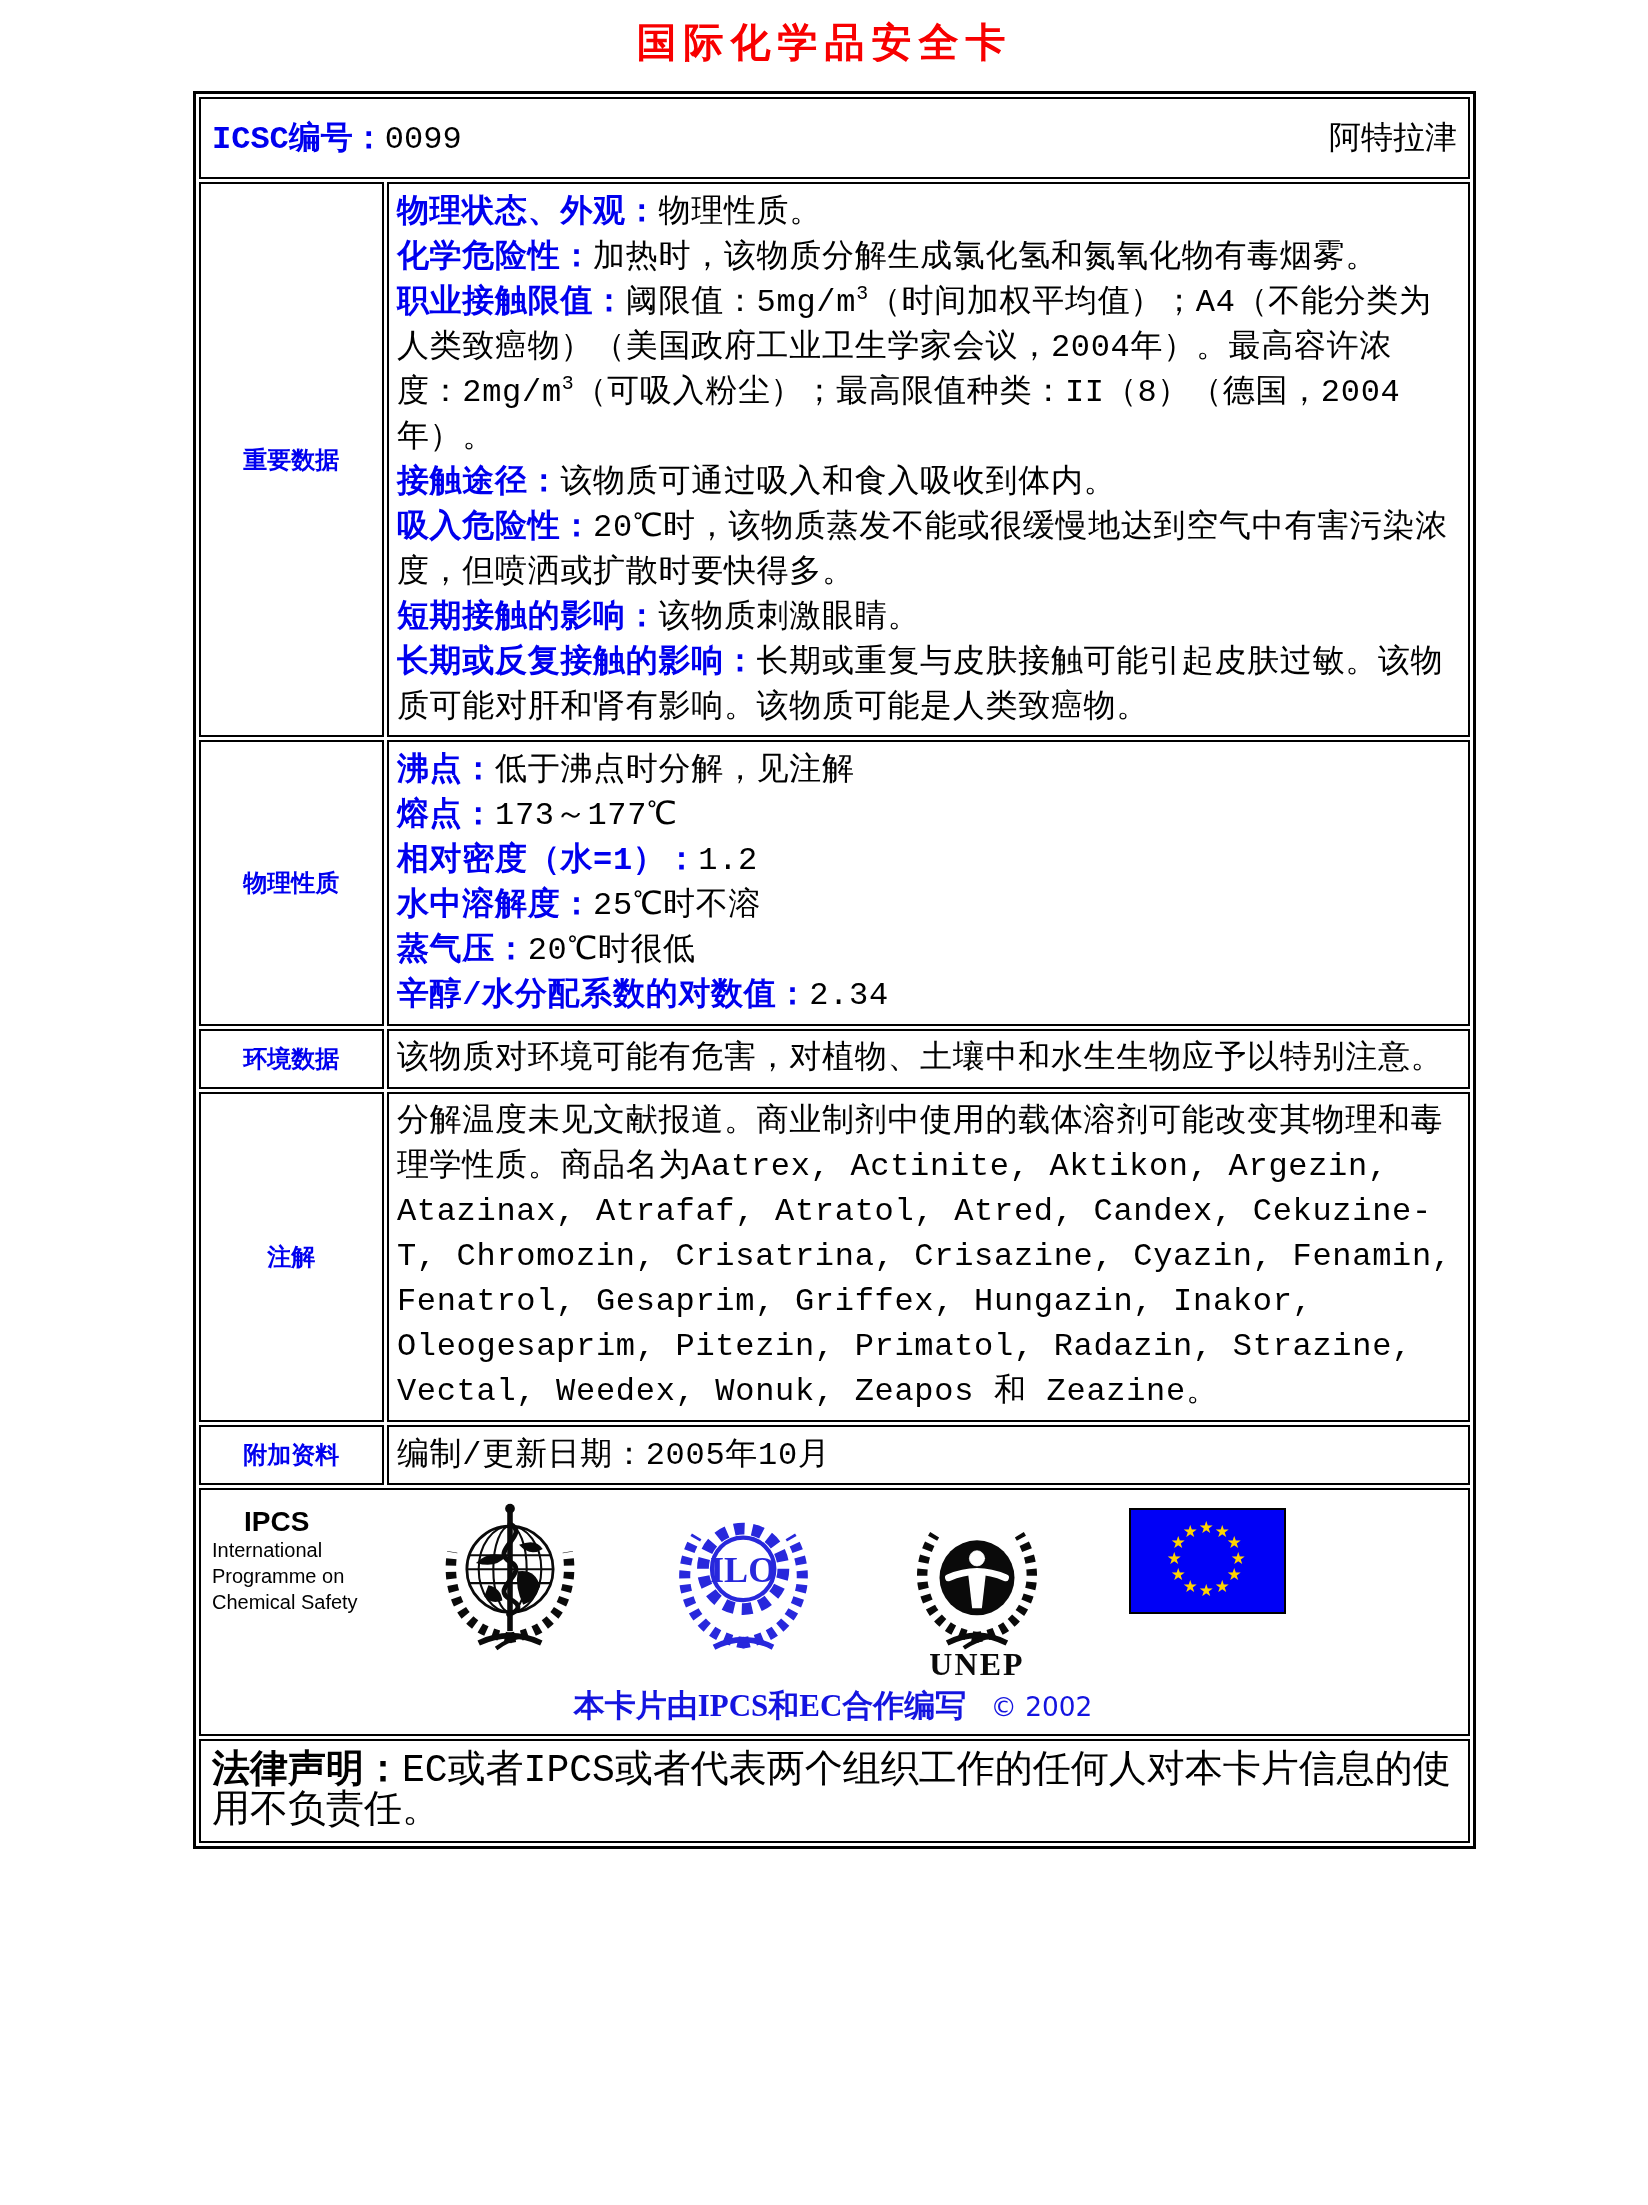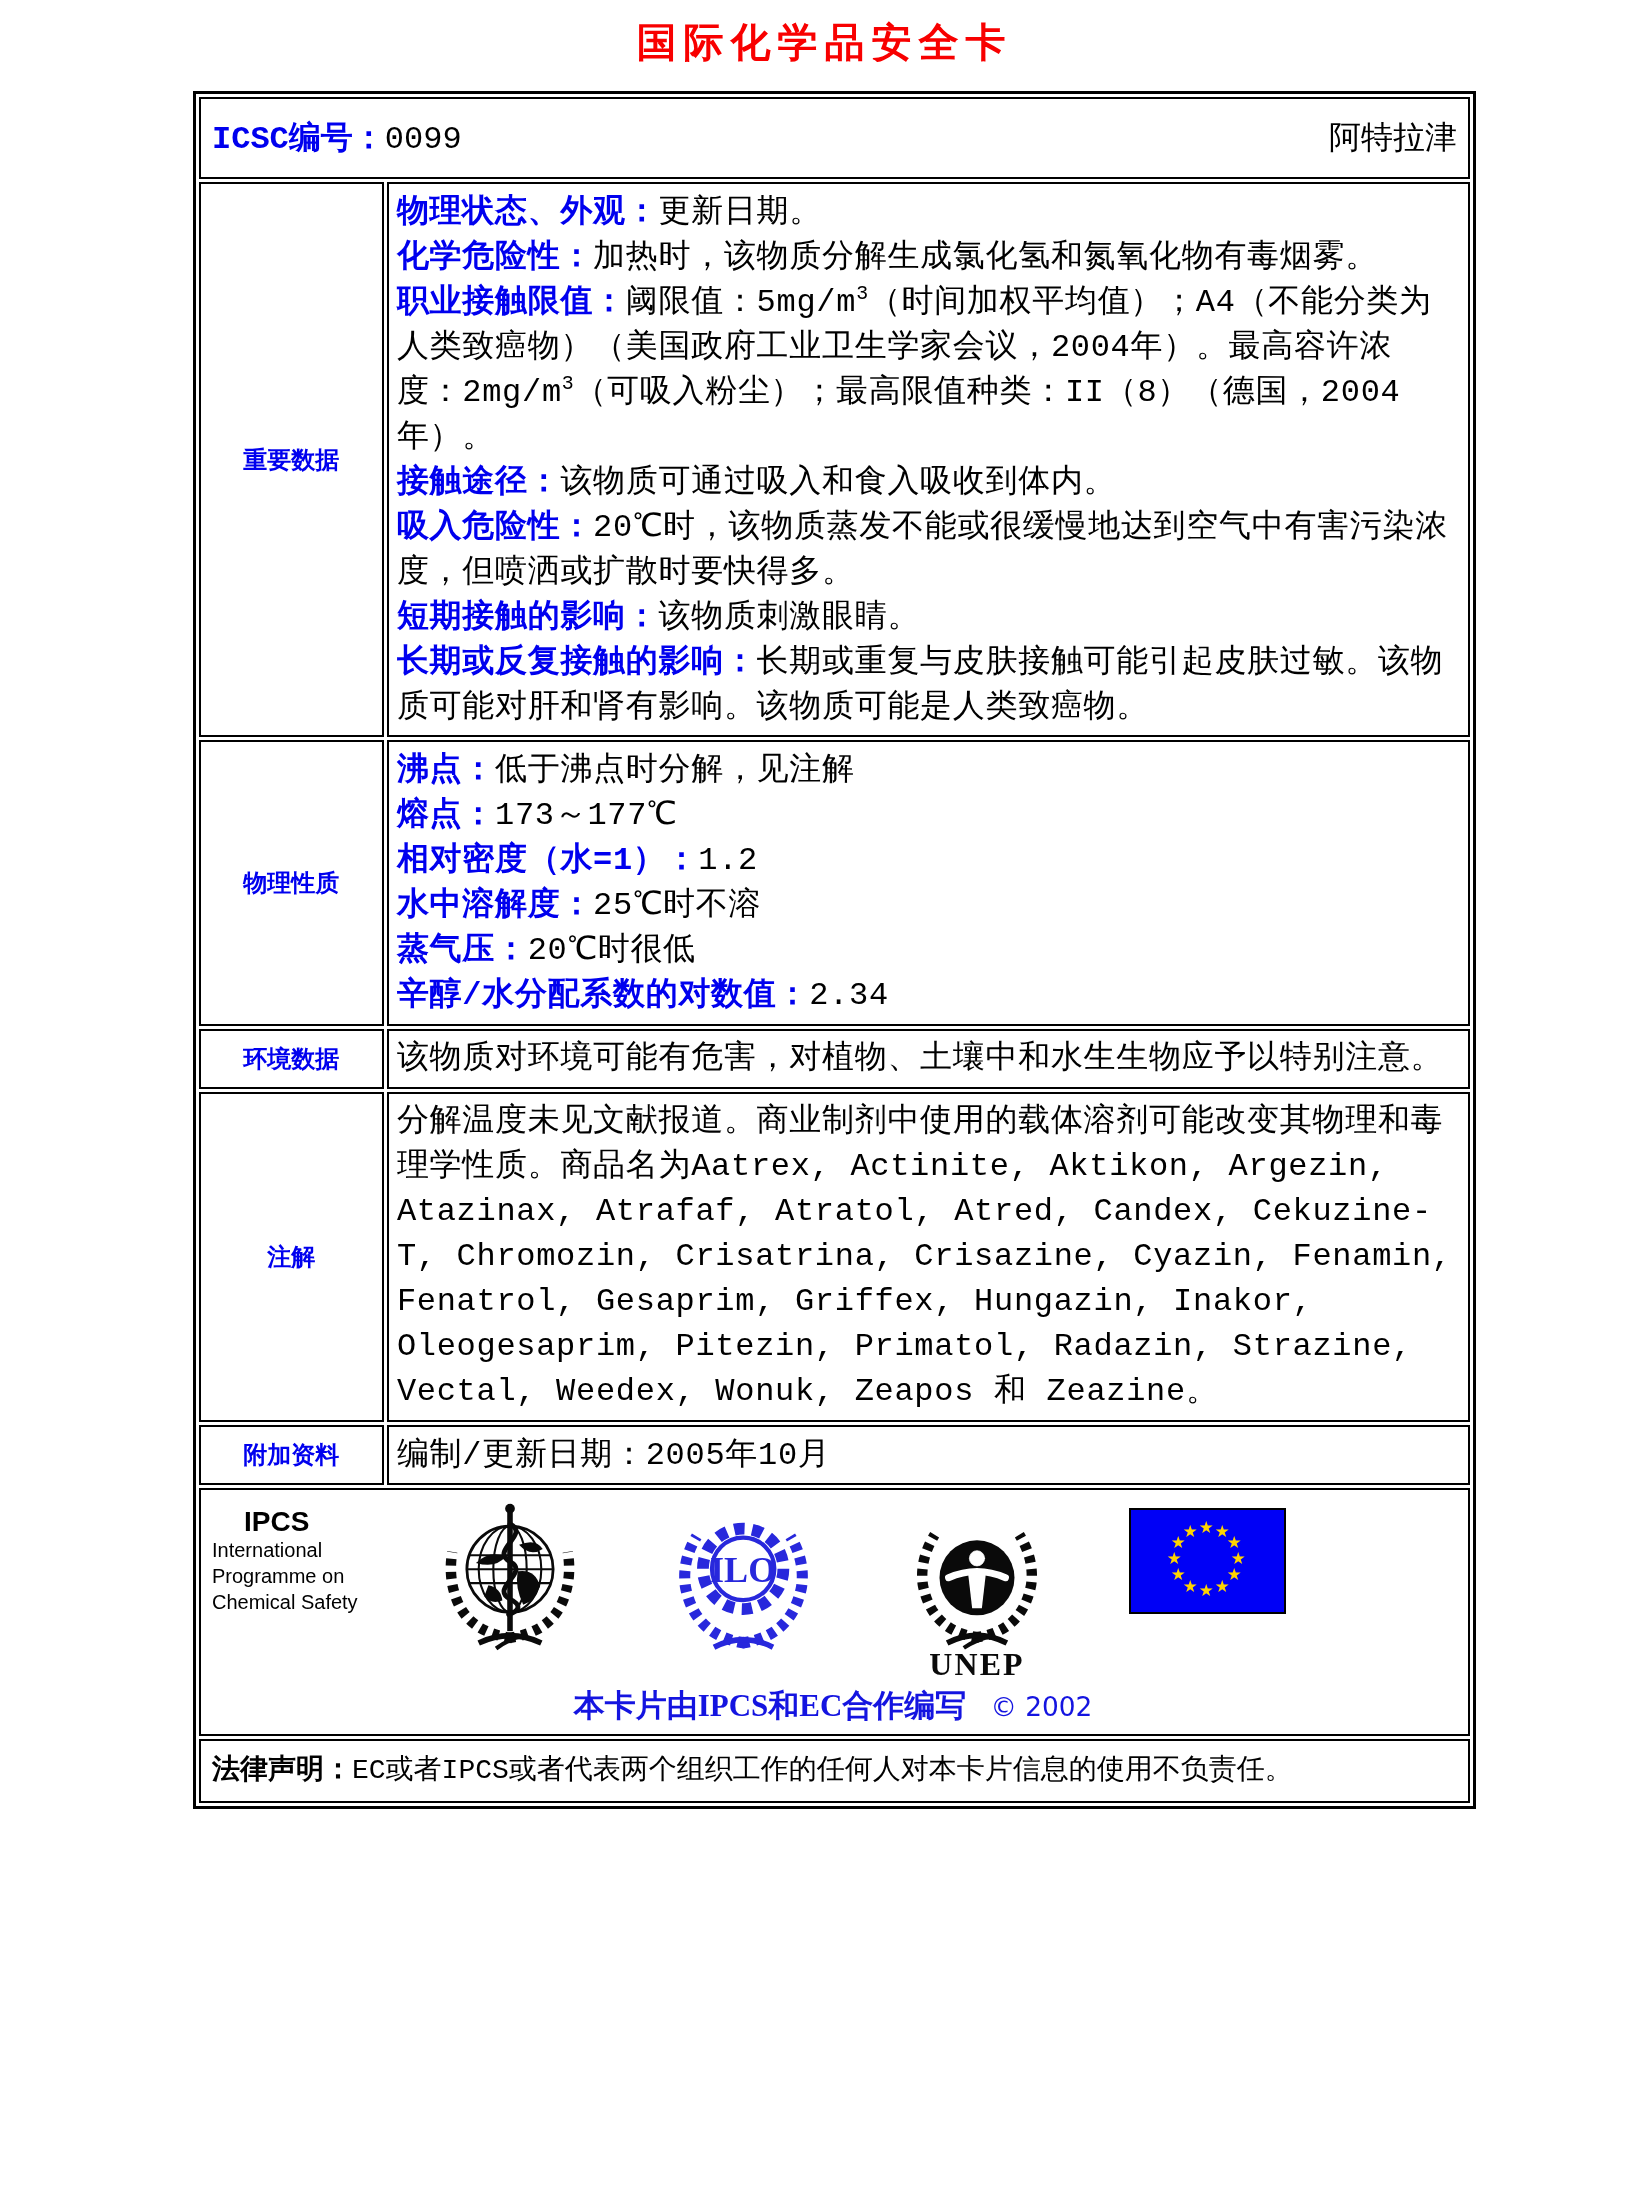--- a/index.html
+++ b/index.html
@@ -30,21 +30,21 @@
   .ipcs-acronym{font-size:28px;font-weight:bold;line-height:31px;margin-left:32px;}
   .ipcs-line{font-size:20px;line-height:26px;}
   .credit-line{text-align:center;margin-top:1.4px;color:#1414e0;font-size:31px;font-weight:bold;
                font-family:"Liberation Serif","DejaVu Serif",serif;}
   .copyright{font-weight:normal;font-size:26.4px;font-family:"DejaVu Sans","Liberation Sans",sans-serif;margin-left:24px;}
   
   .eu-flag{position:relative;width:153px;height:102px;background:#0000f6;border:2.1px solid #000;margin-top:8.3px;}
   .eu-star{position:absolute;color:#ffd400;font-size:16.7px;line-height:16.7px;
            font-family:"DejaVu Sans",sans-serif;}
   
-  .legal-cell{min-height:61px;font-size:28px;line-height:40px;padding:9.7px 11px;vertical-align:middle;}
+  .legal-cell{min-height:61px;font-size:38px;line-height:40px;padding:9.7px 11px;vertical-align:middle;}
   .legal-label{font-weight:bold;}
   svg text{font-family:"Liberation Serif","DejaVu Serif",serif;}
 </style>
 </head>
 <body>
 
 <div class="page">
 
   <div class="title">国际化学品安全卡</div>
 
@@ -58,21 +58,21 @@
             <span class="blue">ICSC编号：</span><span>0099</span>
           </div>
           <div>阿特拉津</div>
         </div>
       </td>
     </tr>
 
     <tr>
       <td class="cell label-cell">重要数据</td>
       <td class="cell content-cell imp">
-        <div class="para"><span class="blue">物理状态、外观：</span><span>更新日期。</span></div>
+        <div class="para"><span class="blue">物理状态、外观：</span><span>物理性质。</span></div>
         <div class="para"><span class="blue">化学危险性：</span><span>加热时，该物质分解生成氯化氢和氮氧化物有毒烟雾。</span></div>
         <div class="para"><span class="blue">职业接触限值：</span><span>阈限值：5mg/m</span><sup>3</sup><span>（时间加权平均值）；A4（不能分类为人类致癌物）（美国政府工业卫生学家会议，2004年）。最高容许浓度：2mg/m</span><sup>3</sup><span>（可吸入粉尘）；最高限值种类：II（8）（德国，2004年）。</span></div>
         <div class="para"><span class="blue">接触途径：</span><span>该物质可通过吸入和食入吸收到体内。</span></div>
         <div class="para"><span class="blue">吸入危险性：</span><span>20℃时，该物质蒸发不能或很缓慢地达到空气中有害污染浓度，但喷洒或扩散时要快得多。</span></div>
         <div class="para"><span class="blue">短期接触的影响：</span><span>该物质刺激眼睛。</span></div>
         <div class="para"><span class="blue">长期或反复接触的影响：</span><span>长期或重复与皮肤接触可能引起皮肤过敏。该物质可能对肝和肾有影响。该物质可能是人类致癌物。</span></div>
       </td>
     </tr>
 
     <tr>

